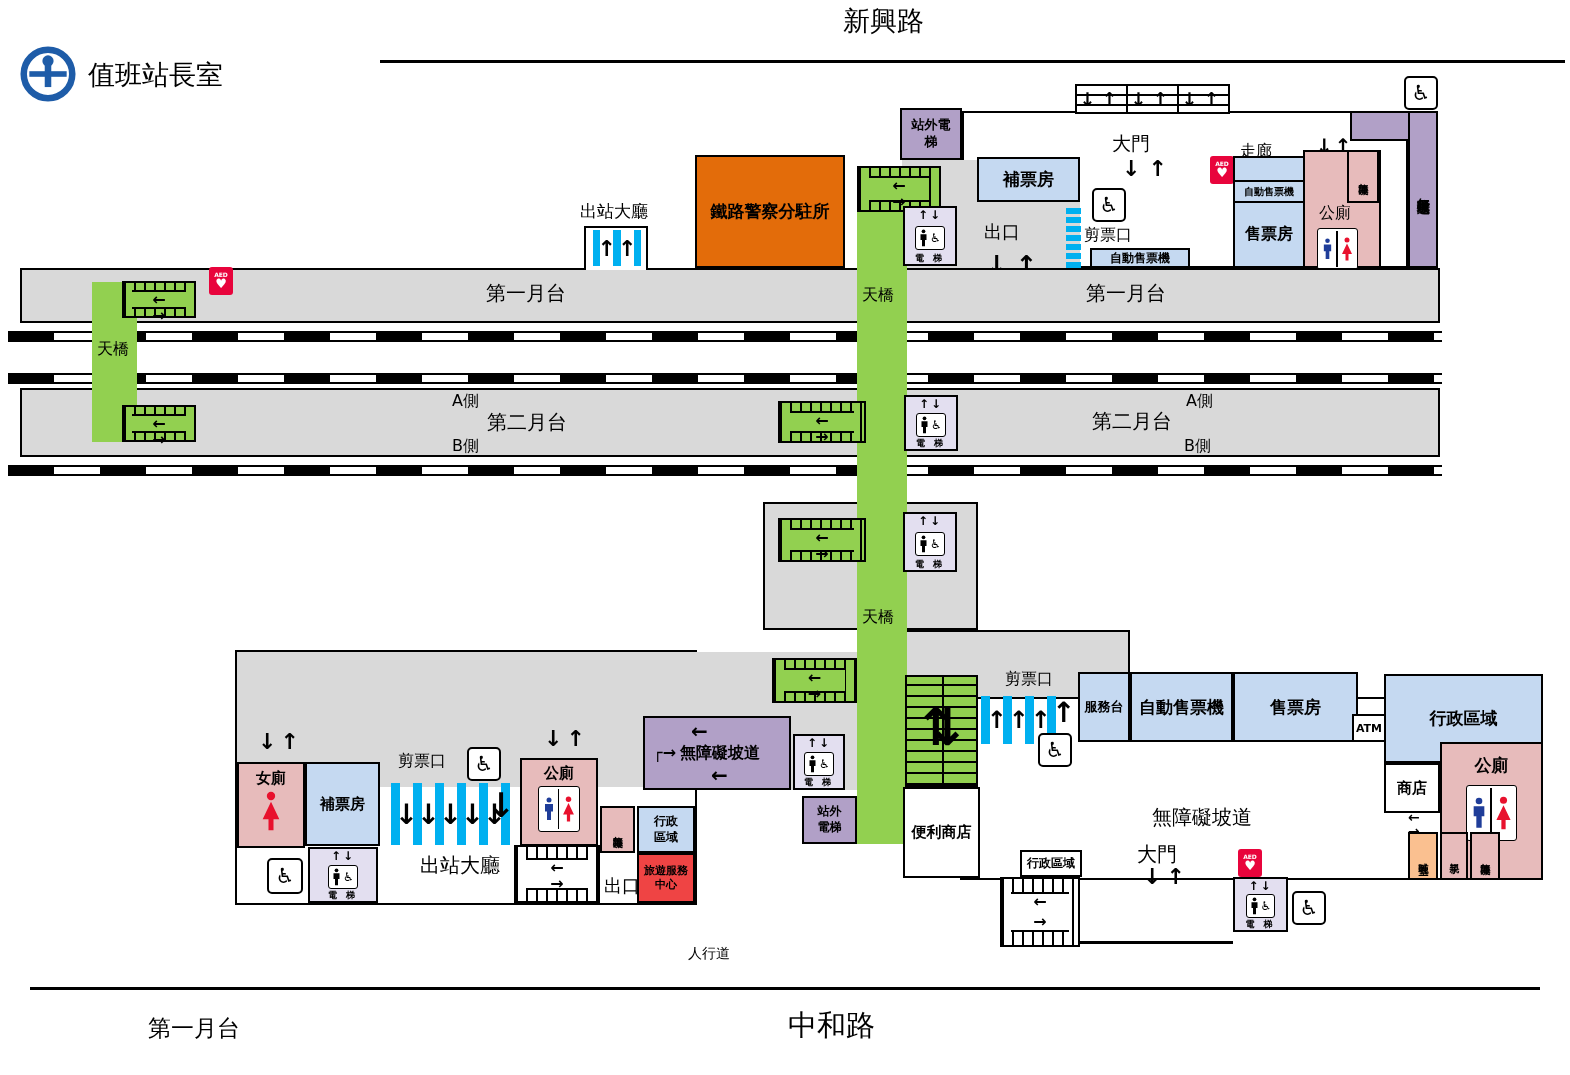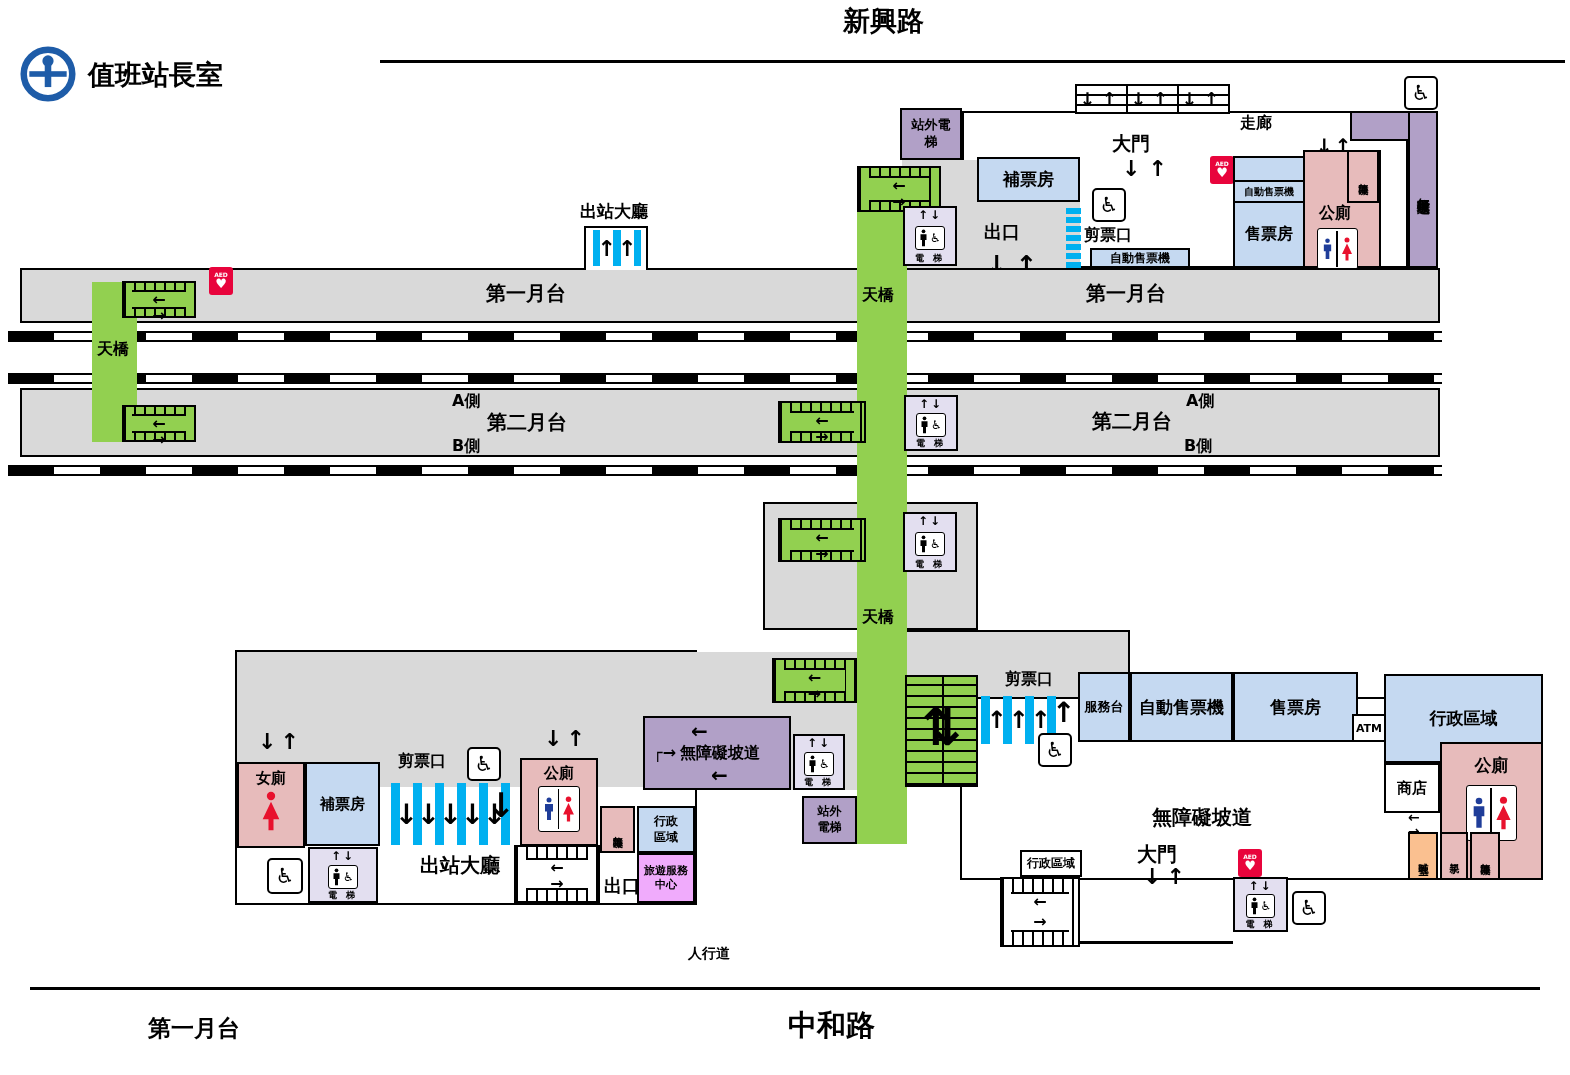--- a/index.html
+++ b/index.html
@@ -1,23 +1,23 @@
 <!DOCTYPE html>
 <html><head>
 <meta charset="utf-8">
 <style>
   html,body{margin:0;padding:0;background:#fff}
   .plan{position:relative;width:1570px;height:1075px;background:#fff;overflow:hidden;
         font-family:"DejaVu Sans","Liberation Sans",sans-serif;color:#000}
-  .lbl{position:absolute;font-weight:bold;white-space:nowrap;color:#000;line-height:1.1}
+  .lbl{position:absolute;font-weight:normal;white-space:nowrap;color:#000;line-height:1.1}
   .fill{position:absolute;box-sizing:border-box}
   .room{position:absolute;border:2px solid #000;box-sizing:border-box;display:flex;
         align-items:center;justify-content:center;text-align:center;font-weight:bold;color:#000}
   .c-blue{background:#C5D9F1}.c-pink{background:#E7BBBB}.c-purple{background:#B1A0C7}.c-green{background:#92D050}.c-orange{background:#E36C0A}
-  .c-yellow{background:#f0abfc}.c-peach{background:#FAC090}.c-gray{background:#D9D9D9}
+  .c-yellow{background:#ef4444}.c-peach{background:#FAC090}.c-gray{background:#D9D9D9}
   .c-white{background:#fff}
   .vtext{writing-mode:vertical-rl;text-orientation:upright;letter-spacing:1px}
   .wrap{word-break:break-all;line-height:1.3}
   .track{position:absolute;height:11px;box-sizing:border-box;border-top:2px solid #000;
          border-bottom:2px solid #000;background:repeating-linear-gradient(90deg,#000 0 46px,#fff 46px 92px)}
   .line{position:absolute;background:#000}
   .stairs-h,.stairs-w{position:absolute;box-sizing:border-box;border:2px solid #000;
     background-image:repeating-linear-gradient(90deg,#000 0 2px,transparent 2px 10px)}
   .stairs-h{background-color:#92D050}
   .stairs-w{background-color:#fff}
@@ -110,21 +110,21 @@
       <i></i>
       <i></i>
       <i></i>
       <i></i>
       <i></i>
       <i></i>
   </div>
   <div class="lbl" style="left:1084px;top:226px;font-size:16px">剪票口</div>
   <div class="room c-blue" style="left:1090px;top:248px;width:100px;height:20px;font-size:12px">自動售票機</div>
 
-  <div class="lbl" style="left:1240px;top:114px;font-size:16px">走廊</div>
+  <div class="lbl" style="left:1240px;top:142px;font-size:16px">走廊</div>
   <div class="arrpair" style="left:1316px;top:136px;font-size:20px;gap:2px">
     <span>↓</span>
     <span>↑</span>
   </div>
   <div class="aed" style="left:1210px;top:156px;width:24px;height:28px">
     <span class="t">AED</span>
     <span class="h">♥</span>
   </div>
   <div class="room c-blue" style="left:1233px;top:156px;width:72px;height:26px"></div>
   <div class="room c-blue" style="left:1233px;top:180px;width:72px;height:23px;font-size:10px">自動售票機</div>
@@ -163,20 +163,21 @@
   <div class="lbl" style="left:580px;top:202px;font-size:17px">出站大廳</div>
   <div class="fill" style="left:584px;top:226px;width:64px;height:44px;background:#fff;border:2px solid #000;border-bottom:none"></div>
   <div class="gates" style="left:592px;top:230px;width:50px;height:36px">
     <span class="gb" style="width:8px"></span>
     <span class="ga" style="font-size:22px">↑</span>
     <span class="gb" style="width:8px"></span>
     <span class="ga" style="font-size:22px">↑</span>
     <span class="gb" style="width:8px"></span>
   </div>
 
+  <div class="room c-orange" style="left:695px;top:155px;width:150px;height:113px;font-size:17px">鐵路警察分駐所</div>
 
   <div class="track" style="left:8px;top:331px;width:1434px"></div>
   <div class="track" style="left:8px;top:373px;width:1434px"></div>
   <div class="track" style="left:8px;top:465px;width:1434px"></div>
 
   <div class="fill c-gray" style="left:20px;top:388px;width:1420px;height:69px;border:2px solid #000"></div>
   <div class="lbl" style="left:452px;top:392px;font-size:16px">A側</div>
   <div class="lbl" style="left:487px;top:411px;font-size:20px">第二月台</div>
   <div class="lbl" style="left:452px;top:437px;font-size:16px">B側</div>
   <div class="lbl" style="left:1186px;top:392px;font-size:16px">A側</div>
@@ -370,20 +371,21 @@
 
   <div class="ramp" style="left:643px;top:716px;width:148px;height:74px">
     <span class="r1">←</span>
     <span class="r2">
       <span>┌→</span>
       <span>無障礙坡道</span>
     </span>
     <span class="r3">←</span>
   </div>
   <div class="room c-purple wrap" style="left:802px;top:796px;width:55px;height:48px;font-size:12px;padding:0 9px">站外電梯</div>
+  <div class="room c-white" style="left:903px;top:787px;width:77px;height:91px;font-size:15px">便利商店</div>
 
   <div class="lbl" style="left:1005px;top:670px;font-size:16px">剪票口</div>
   <div class="gates" style="left:980px;top:696px;height:48px">
     <span class="gb"></span>
     <span class="ga" style="font-size:24px">↑</span>
     <span class="gb"></span>
     <span class="ga" style="font-size:24px">↑</span>
     <span class="gb"></span>
     <span class="ga" style="font-size:24px">↑</span>
     <span class="gb"></span>

